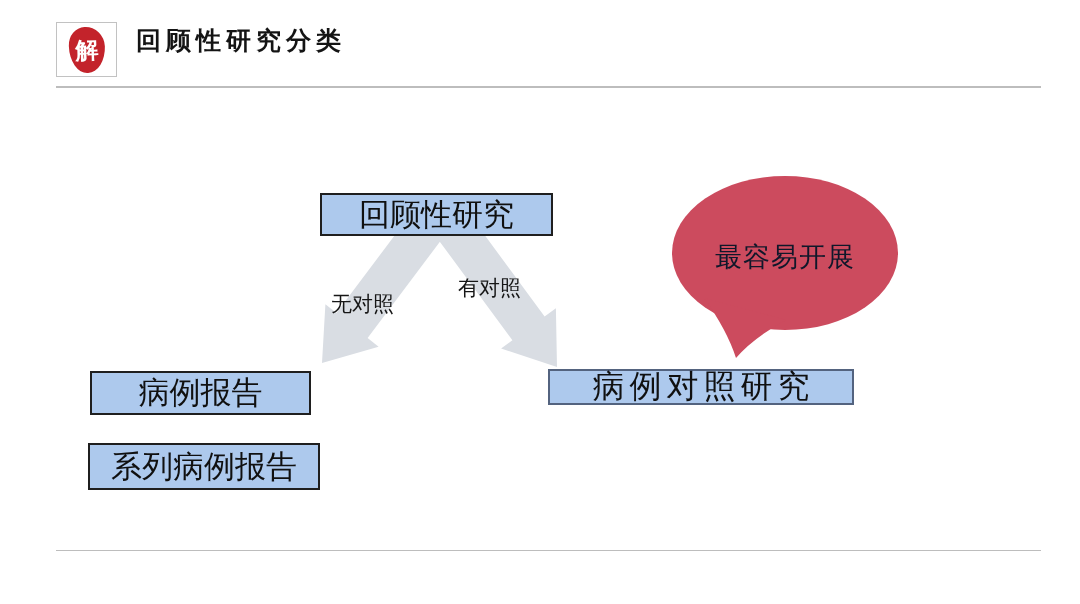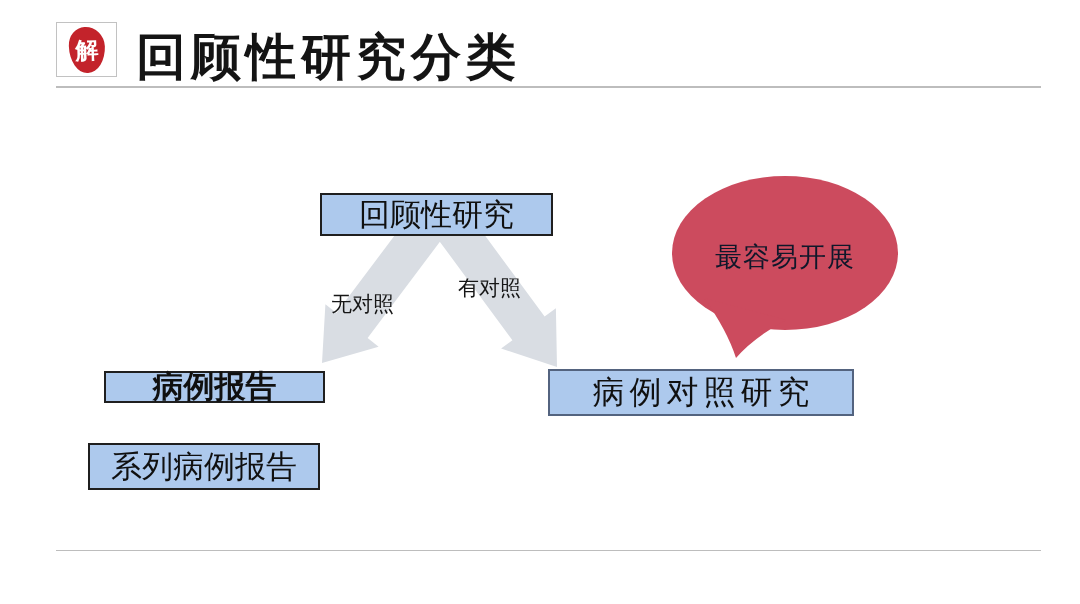--- a/index.html
+++ b/index.html
@@ -27,45 +27,45 @@
     width: 36px; height: 46px;
     background: var(--seal-red);
     border-radius: 46% 54% 50% 50% / 40% 44% 58% 60%;
     color: #fff;
     display: flex; align-items: center; justify-content: center;
     font-size: 23px; font-weight: 700;
     transform: rotate(-2deg);
   }
   .title {
     position: absolute; left: 136px; top: 24px;
-    font-size: 50px; font-weight: 800;
+    font-size: 25px; font-weight: 800;
     letter-spacing: 5px; color: var(--title-color);
     z-index: 3; white-space: nowrap;
   }
   .rule {
     position: absolute; left: 56px; width: 985px;
     background: var(--rule); z-index: 1;
   }
   .rule-header { top: 86px; height: 2px; }
   .rule-footer { top: 550px; height: 1px; }
 
   
   .node {
     position: absolute;
     background: var(--box-fill);
     border: 2px solid var(--box-border);
     display: flex; align-items: center; justify-content: center;
     font-size: 31px; color: #101010;
     z-index: 2; white-space: nowrap;
   }
   .node-root         { left: 320px; top: 176px; width: 233px; height: 43px; margin-top: 17px; }
-  .node-case-report  { left: 104px;  top: 371px; width: 221px; height: 32px; font-weight: bold; }
+  .node-case-report  { left: 90px;  top: 371px; width: 221px; height: 44px; }
   .node-case-series  { left: 88px;  top: 443px; width: 232px; height: 47px; }
   .node-case-control {
-    left: 548px; top: 369px; width: 306px; height: 47px;
+    left: 548px; top: 369px; width: 306px; height: 36px;
     border-color: var(--box-border-alt);
     font-size: 32px; letter-spacing: 5px; padding-left: 5px;
   }
 
   .edge-label {
     position: absolute;
     font-size: 21px; color: #161616;
     z-index: 2; white-space: nowrap;
   }
   .edge-label-left  { left: 331px; top: 274px; margin-top: 16px; }

